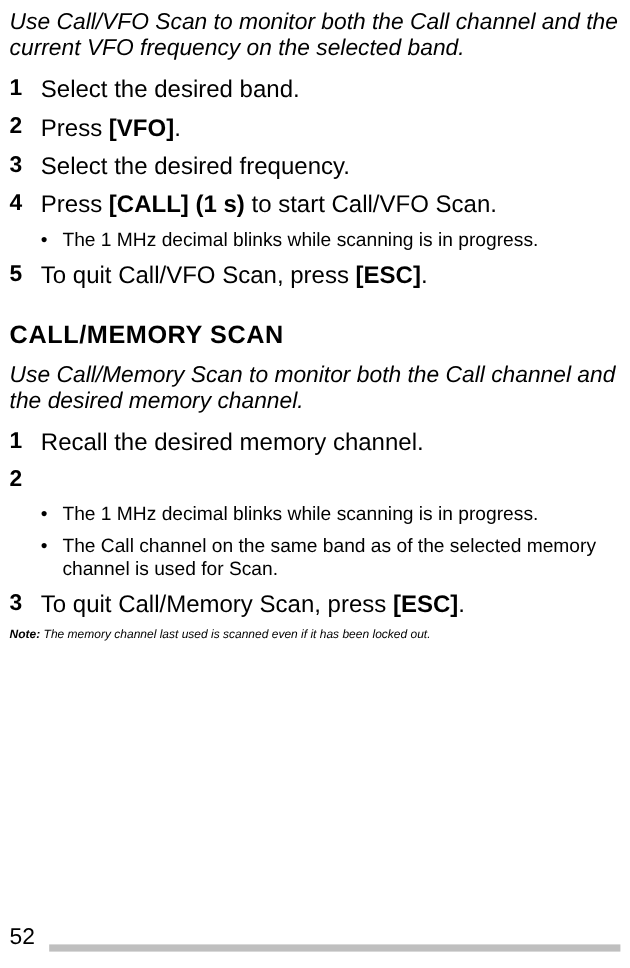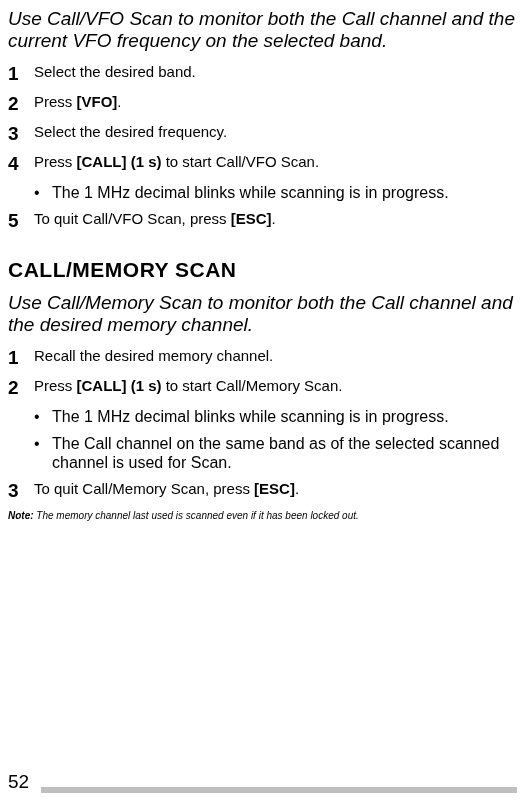--- a/index.html
+++ b/index.html
@@ -2,21 +2,21 @@
 <html><head>
 <meta charset="utf-8">
 <style>
   * { margin: 0; padding: 0; box-sizing: border-box; }
   html, body { width: 525px; height: 807px; background: #fff; font-family: Arial, Helvetica, sans-serif; color: #000; }
   .page { padding: 8px 4px 0 8px; position: relative; height: 100%; }
   .h1 { font-weight: bold; font-size: 21px; letter-spacing: 0.5px; margin-bottom: 10px; }
   .para { font-size: 19px; line-height: 1.18; margin-bottom: 10px; font-style: italic; }
   .step { display: flex; margin-bottom: 8px; }
   .step-num { font-weight: bold; font-size: 19px; width: 26px; flex: none; }
-  .step-body { font-size: 15px; line-height: 1.2; }
+  .step-body { font-size: 20px; line-height: 1.2; }
   .bullet-row { display: flex; margin: 4px 0 8px 26px; }
   .bullet-dot { width: 18px; flex: none; font-size: 16px; line-height: 1.2; }
   .bullet-text { font-size: 16px; line-height: 1.2; }
   .section-gap { height: 18px; }
   .note { font-size: 10px; line-height: 1.2; margin-top: 6px; }
   .note .label { font-weight: bold; font-style: italic; }
   .note .body { font-style: italic; }
   .footer { position: absolute; left: 8px; bottom: 14px; right: 8px; display: flex; align-items: flex-end; }
   .page-num { font-size: 19px; margin-right: 12px; }
   .footer-bar { flex: 1; height: 6px; background: #bfbfbf; }
@@ -69,31 +69,28 @@
   <div class="h1">CALL/MEMORY SCAN</div>
   <div class="para">Use Call/Memory Scan to monitor both the Call channel and the desired memory channel.</div>
 
   <div class="step">
     <div class="step-num">1</div>
     <div class="step-body">Recall the desired memory channel.</div>
   </div>
 
   <div class="step">
     <div class="step-num">2</div>
-    <div class="step-body">
-      <span>Press </span><b>[CALL] (1 s)</b><span> to start Call/Memory Scan.</span>
-    </div>
   </div>
   <div class="bullet-row">
     <div class="bullet-dot">•</div>
     <div class="bullet-text">The 1 MHz decimal blinks while scanning is in progress.</div>
   </div>
   <div class="bullet-row">
     <div class="bullet-dot">•</div>
-    <div class="bullet-text">The Call channel on the same band as of the selected scanned channel is used for Scan.</div>
+    <div class="bullet-text">The Call channel on the same band as of the selected memory channel is used for Scan.</div>
   </div>
 
   <div class="step">
     <div class="step-num">3</div>
     <div class="step-body">
       <span>To quit Call/Memory Scan, press </span><b>[ESC]</b><span>.</span>
     </div>
   </div>
 
   <div class="note">

